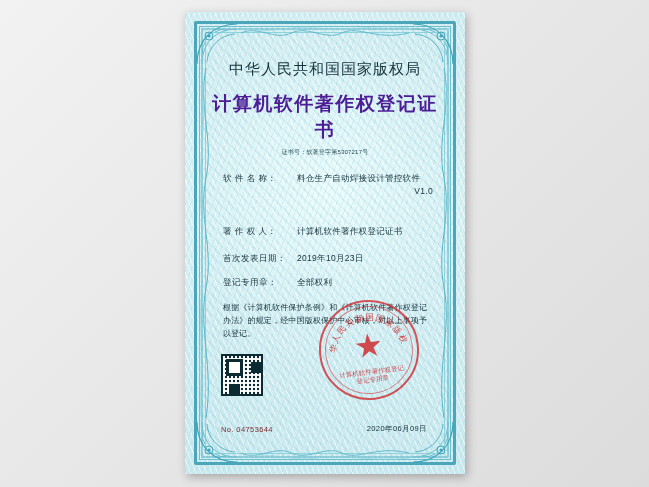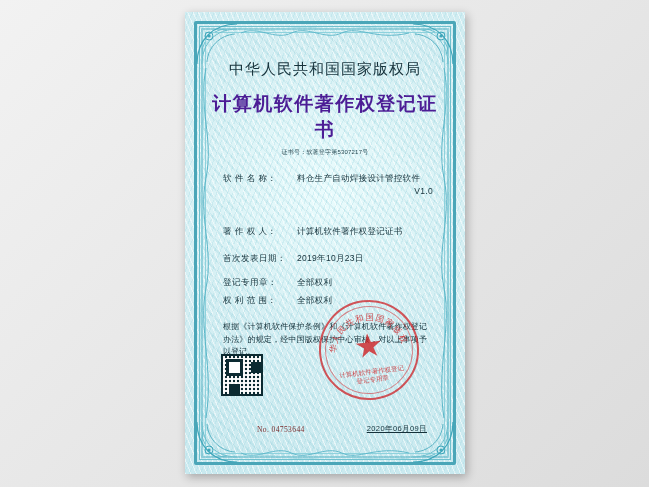--- a/index.html
+++ b/index.html
@@ -226,28 +226,26 @@
     left: 10px;
     right: 12px;
     bottom: 14px;
     display: flex;
     justify-content: space-between;
     align-items: flex-end;
     font-size: 7.5px;
     color: #15313a;
   }
   .footer .serial {
-    font-family: Liberation Serif, serif;
+    font-family: Liberation Sans, sans-serif;
     letter-spacing: 0.4px;
     color: #7a2b2b;
-    padding-left: 36px;
   }
   .footer .date {
     letter-spacing: 0.4px;
-    text-decoration: underline;
   }
 </style>
 </head>
 <body>
 
 <div id="stage">
 
   <div class="certificate">
     <div class="tex"></div>
 
@@ -351,24 +349,20 @@
         <div class="row gap-b">
           <div class="lab">首次发表日期：</div>
           <div class="val">2019年10月23日</div>
         </div>
 
         <div class="row">
           <div class="lab">登记专用章：</div>
           <div class="val">全部权利</div>
         </div>
 
-        <div class="row">
-          <div class="lab">权 利 范 围：</div>
-          <div class="val">全部权利</div>
-        </div>
 
 
       </div>
 
       <div class="statement">根据《计算机软件保护条例》和《计算机软件著作权登记办法》的规定，经中国版权保护中心审核，对以上事项予以登记。</div>
 
       <div class="qr"></div>
 
       <div class="seal">
         <div class="ring2"></div>

